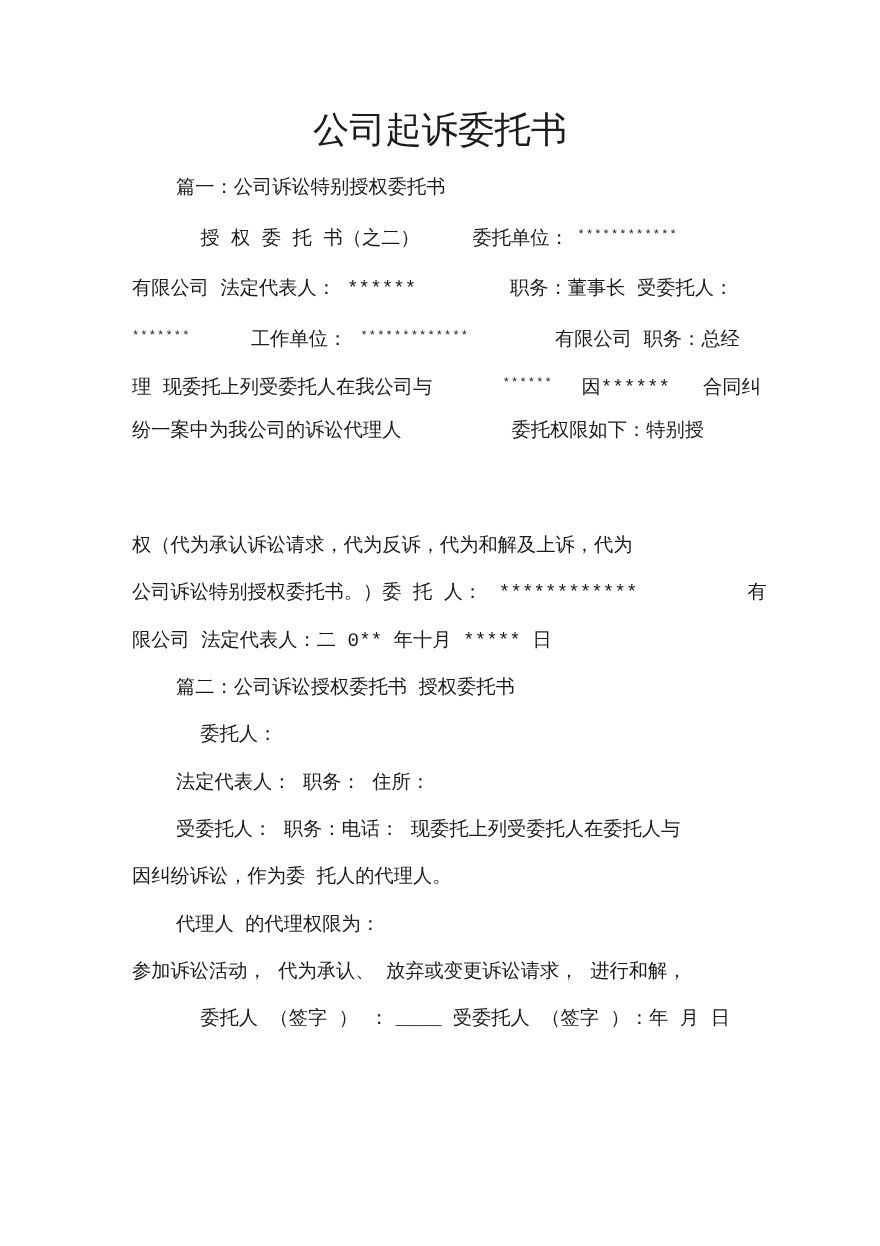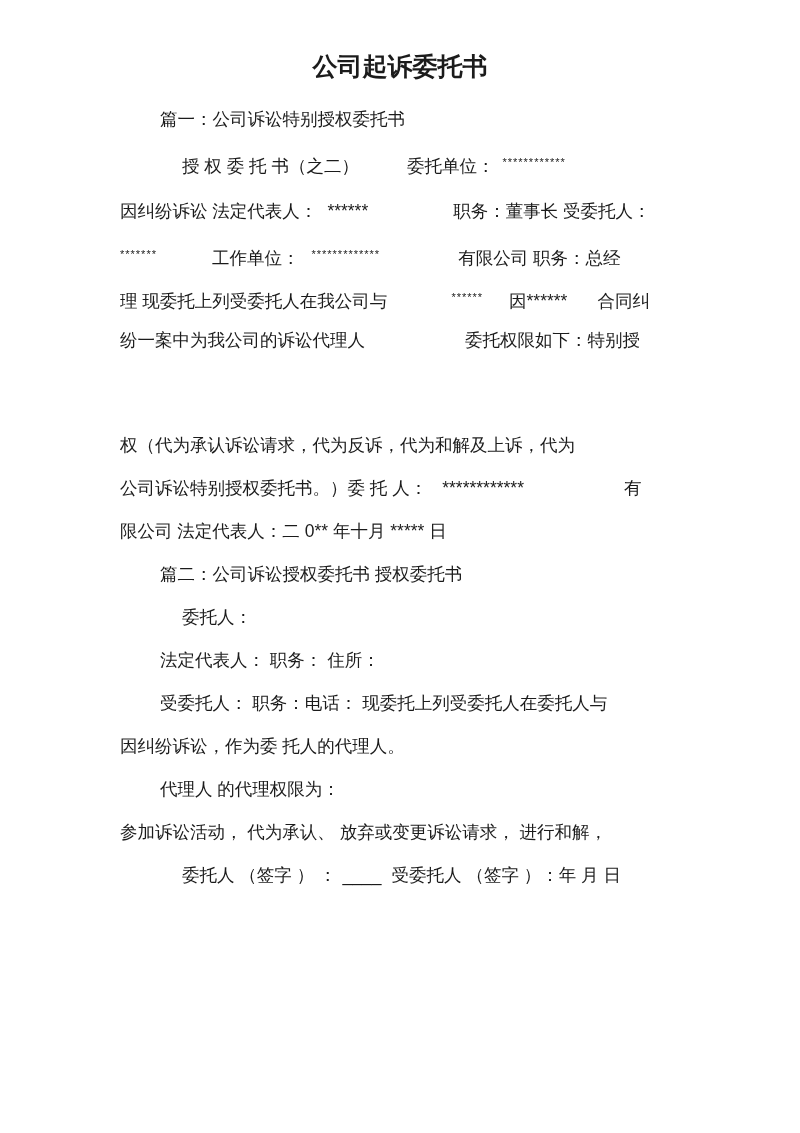--- a/index.html
+++ b/index.html
@@ -19,31 +19,32 @@
     color:#d9d9d9;
     z-index:0;
     white-space:pre;
   }
   .content{
     position:relative;
     z-index:1;
     padding:0 120px;
   }
   .title{
-    margin-top:44px;
+    margin-top:96px;
     height:44px;line-height:44px;
     text-align:center;
-    font-size:25px;
-    font-weight:bold;
+    font-size:33px;
+    font-weight:normal;
     white-space:pre;
   }
   .line{
     height:43px;line-height:43px;
     font-size:17.5px;
     white-space:pre;
+    font-family:Liberation Mono, monospace;
   }
   .first{margin-top:10px;}
   .mt6{margin-top:6px;}
   .mt62{margin-top:62px;}
   .ind2{padding-left:40px;}
   .ind3{padding-left:62px;}
   .sp{display:inline-block;height:1px;}
   .sp6{width:6px;}.sp8{width:8px;}.sp10{width:10px;}.sp12{width:12px;}
   .sp15{width:15px;}.sp26{width:26px;}.sp30{width:30px;}.sp48{width:48px;}
   .sp55{width:55px;}.sp64{width:64px;}.sp78{width:78px;}.sp85{width:85px;}
@@ -59,21 +60,21 @@
 
 <div class="page">
   <div class="content">
 
     <div class="title">公司起诉委托书</div>
 
     <div class="line ind2 first"><span>篇一：公司诉讼特别授权委托书</span></div>
 
     <div class="line ind3"><span>授 权 委 托 书（之二）</span><span class="sp sp48"></span><span>委托单位：</span><span class="sp sp8"></span><span class="sm-ast">************</span></div>
 
-    <div class="line mt6"><span>因纠纷诉讼 法定代表人：</span><span class="sp sp10"></span><span>******</span><span class="sp sp85"></span><span>职务：董事长 受委托人：</span></div>
+    <div class="line mt6"><span>有限公司 法定代表人：</span><span class="sp sp10"></span><span>******</span><span class="sp sp85"></span><span>职务：董事长 受委托人：</span></div>
 
     <div class="line"><span class="sm-ast">*******</span><span class="sp sp55"></span><span>工作单位：</span><span class="sp sp12"></span><span class="sm-ast">*************</span><span class="sp sp78"></span><span>有限公司 职务：总经</span></div>
 
     <div class="line"><span>理 现委托上列受委托人在我公司与</span><span class="sp sp64"></span><span class="sm-ast">******</span><span class="sp sp26"></span><span>因******</span><span class="sp sp30"></span><span>合同纠</span></div>
 
     <div class="line"><span>纷一案中为我公司的诉讼代理人</span><span class="sp sp100"></span><span>委托权限如下：特别授</span></div>
 
     <div class="line mt62"><span>权（代为承认诉讼请求，代为反诉，代为和解及上诉，代为</span></div>
 
     <div class="line"><span>公司诉讼特别授权委托书。）委 托 人：</span><span class="sp sp15"></span><span>************</span><span class="sp sp100"></span><span>有</span></div>

